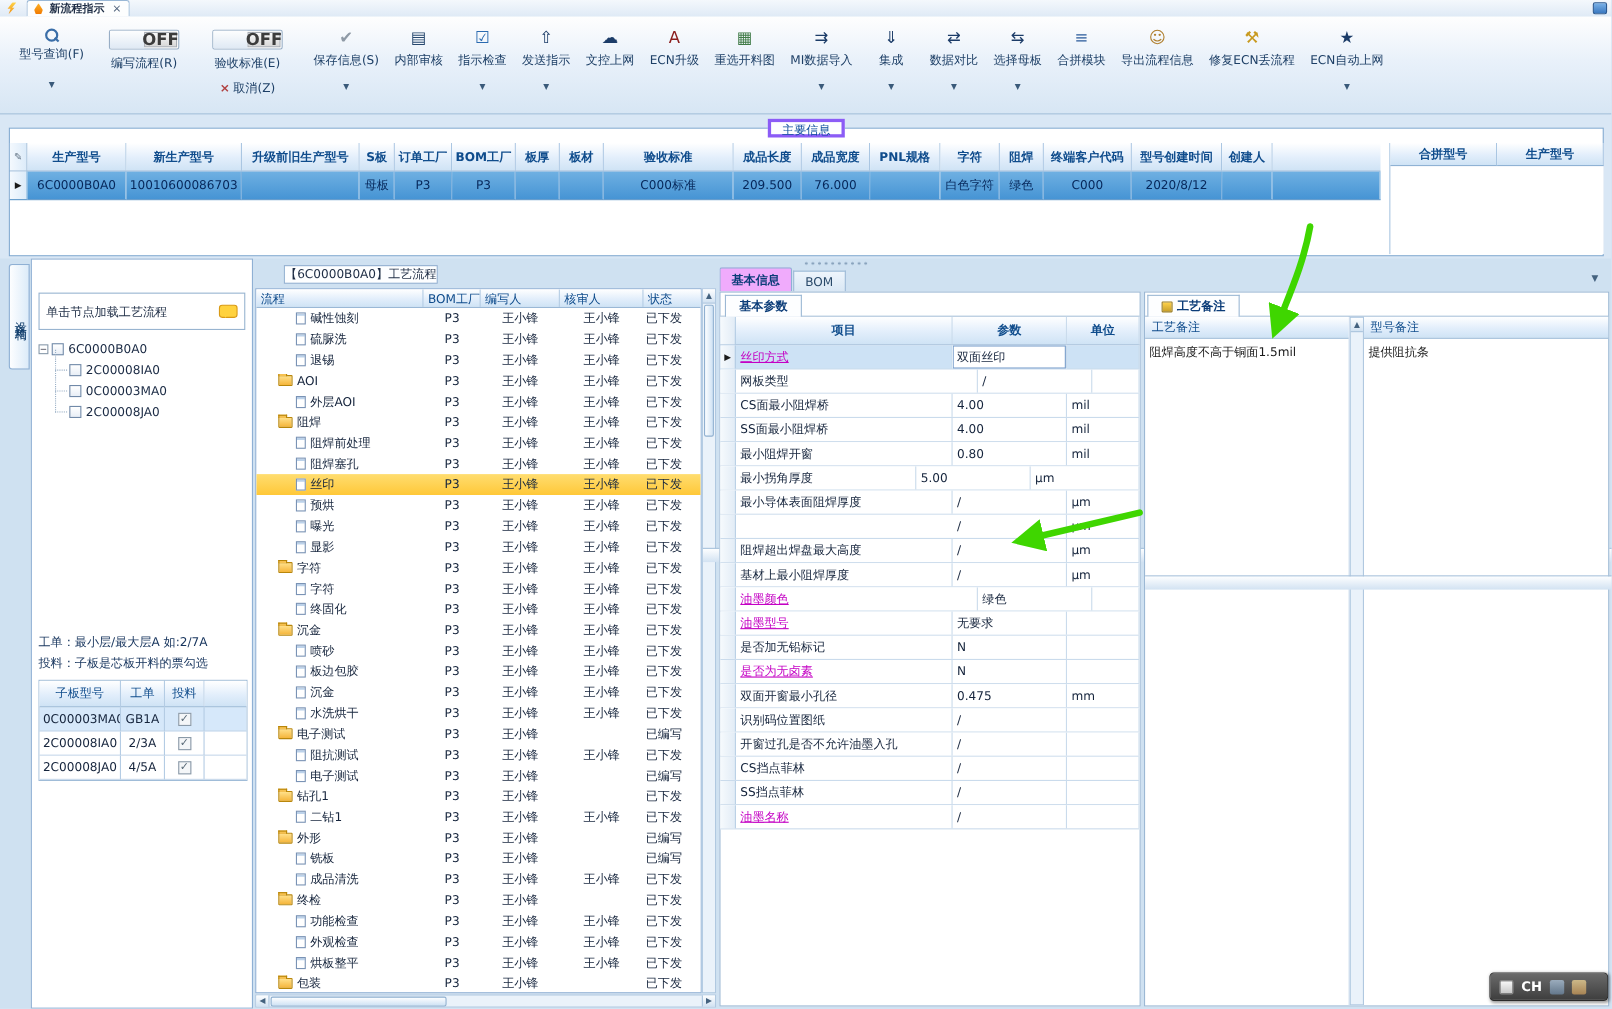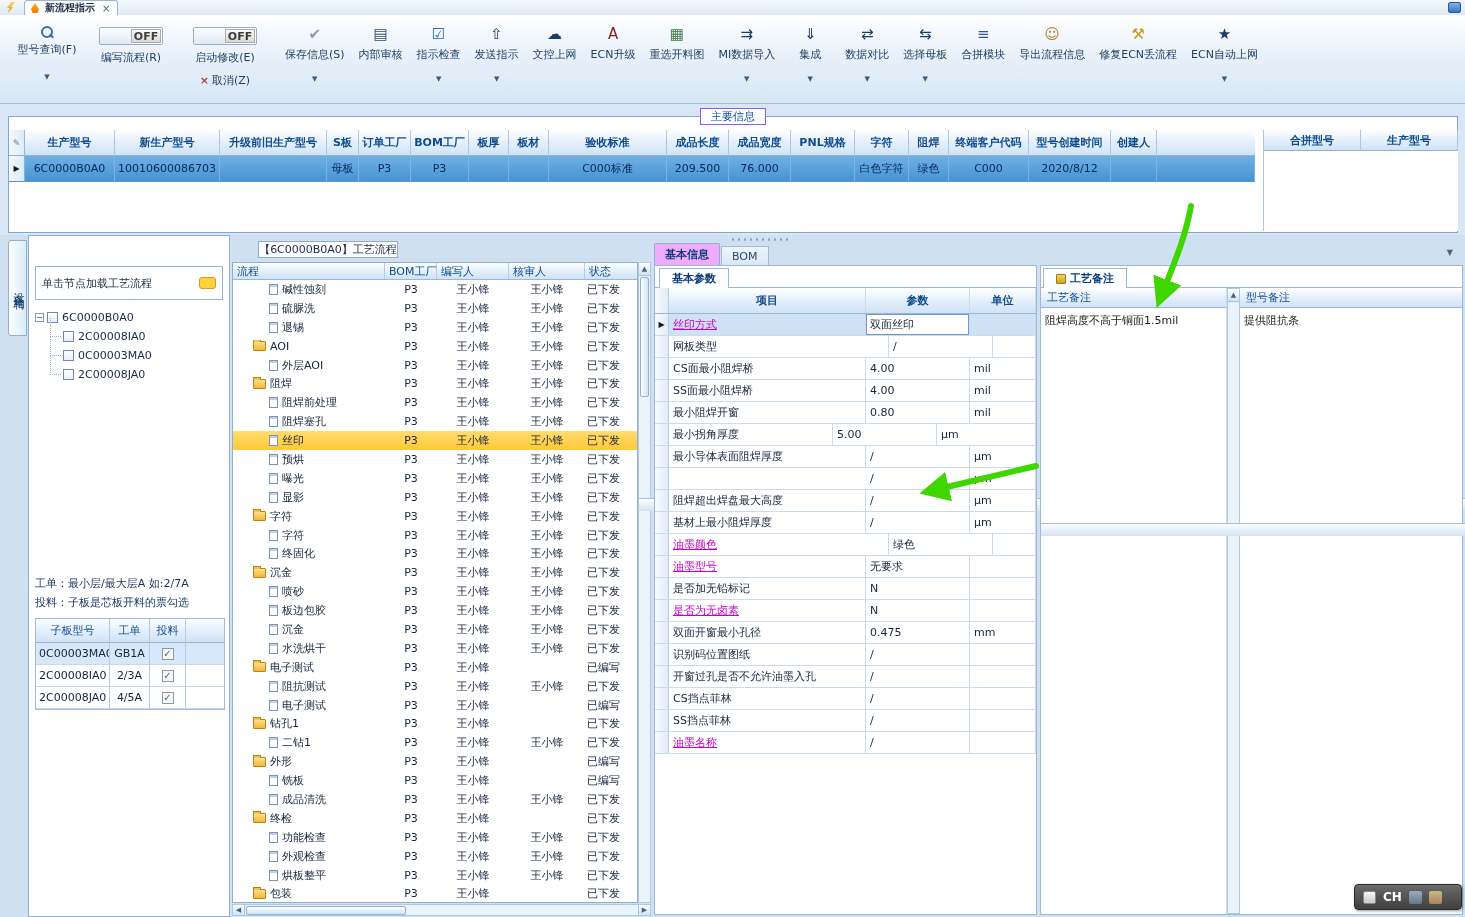--- a/index.html
+++ b/index.html
@@ -19,31 +19,31 @@
   .tgroup{display:flex;flex-direction:column;align-items:center;}
   .query-group{width:74px;gap:3px;margin-top:0;}
   .search-icon{width:14px;height:14px;position:relative;display:inline-block;}
   .search-icon::before{content:"";position:absolute;width:8px;height:8px;border:2px solid #3a6ea8;border-radius:50%;left:1px;top:1px;}
   .search-icon::after{content:"";position:absolute;width:5px;height:2px;background:#3a6ea8;transform:rotate(45deg);left:9px;top:10px;}
   .tgl-label,.tbtn-label{font-size:11px;color:#1d3f66;white-space:nowrap;}
   .tbtn-drop{font-size:7px;color:#3a5a7a;margin-top:13px;}
   .toggle-group{width:90px;gap:5px;margin:2px 2px 0;}
   .toggle{width:64px;height:18px;border:1px solid #98aec6;background:#fff;display:flex;align-items:center;border-radius:2px;}
   .toggle .knob{flex:1;height:100%;background:linear-gradient(#fdfefe,#dfe9f4);}
-  .toggle .state{width:30px;height:14px;margin-right:1px;background:linear-gradient(#fafafa,#d8d8d8);border:1px solid #a8adb4;display:flex;align-items:center;justify-content:center;font-size:11px;font-weight:bold;color:#3c3c3c;}
+  .toggle .state{width:30px;height:14px;margin-right:1px;background:linear-gradient(#fafafa,#d8d8d8);border:1px solid #a8adb4;display:flex;align-items:center;justify-content:center;font-size:15px;font-weight:bold;color:#3c3c3c;}
   .cancel-row{display:flex;align-items:center;gap:3px;margin-top:3px;color:#1d3f66;}
   .mini-x{color:#b04040;font-weight:bold;font-size:11px;}
   .tbtns{display:flex;margin-left:6px;}
   .tbtn{display:flex;flex-direction:column;align-items:center;padding:0 7px;min-width:56px;}
   .tbtn-icon{font-size:15px;height:18px;line-height:18px;}
   .tbtn .tbtn-label{margin-top:4px;}
 
   
   .main-section{position:absolute;left:8px;top:116px;width:1450px;height:117px;background:#fff;border:1px solid #7fa8d0;}
-  .section-label{position:absolute;left:50%;top:-9px;transform:translateX(-50%);background:#fdfeff;border:1px solid #8b5cf6;color:#0b4c9c;font-size:11px;padding:0 10px;height:17px;line-height:16px;z-index:2;white-space:nowrap;}
+  .section-label{position:absolute;left:50%;top:-9px;transform:translateX(-50%);background:#fdfeff;border:3px solid #8b5cf6;color:#0b4c9c;font-size:11px;padding:0 10px;height:17px;line-height:16px;z-index:2;white-space:nowrap;}
   .main-grid{position:absolute;left:0;top:13px;width:1246px;}
   .mg-row{display:flex;}
   .mg-cell{border-right:1px solid #aac6e2;border-bottom:1px solid #8fb2d4;display:flex;align-items:center;justify-content:center;overflow:hidden;white-space:nowrap;flex:none;}
   .mg-head{height:26px;background:linear-gradient(#ffffff,#e2eefb 55%,#cfe3f5);color:#0f4c8c;font-weight:bold;}
   .mg-rowhdr{width:16px;flex:none;background:linear-gradient(90deg,#f4f9fe,#dcebf9);border-right:1px solid #9ab8d6;}
   .mg-datarow .mg-cell{height:26px;background:linear-gradient(#6fb0e2,#4694d4);color:#06275a;border-right:1px solid #7fb2de;border-bottom:1px solid #5a95c8;}
   .mg-datarow .mg-rowhdr{background:linear-gradient(90deg,#f4f9fe,#dcebf9);}
   .row-arrow{font-size:8px;color:#1a1a1a;}
   .pencil{font-size:9px;color:#6a7a8a;}
   .mg-fill{flex:1;border-right:none;}
@@ -175,21 +175,21 @@
       <div class="knob"></div>
       <div class="state">OFF</div>
     </div>
     <span class="tgl-label">编写流程(R)</span>
   </div>
   <div class="tgroup toggle-group">
     <div class="toggle">
       <div class="knob"></div>
       <div class="state">OFF</div>
     </div>
-    <span class="tgl-label">启动修改(E)</span>
+    <span class="tgl-label">验收标准(E)</span>
     <div class="cancel-row">
       <span class="mini-x">×</span>
       <span>取消(Z)</span>
     </div>
   </div>
   <div class="tbtns" id="toolbar-buttons">
       <div class="tbtn">
         <span class="tbtn-icon" style="color: rgb(143, 154, 166);">✔</span>
         <span class="tbtn-label">保存信息(S)</span>
         <span class="tbtn-drop">▼</span>

